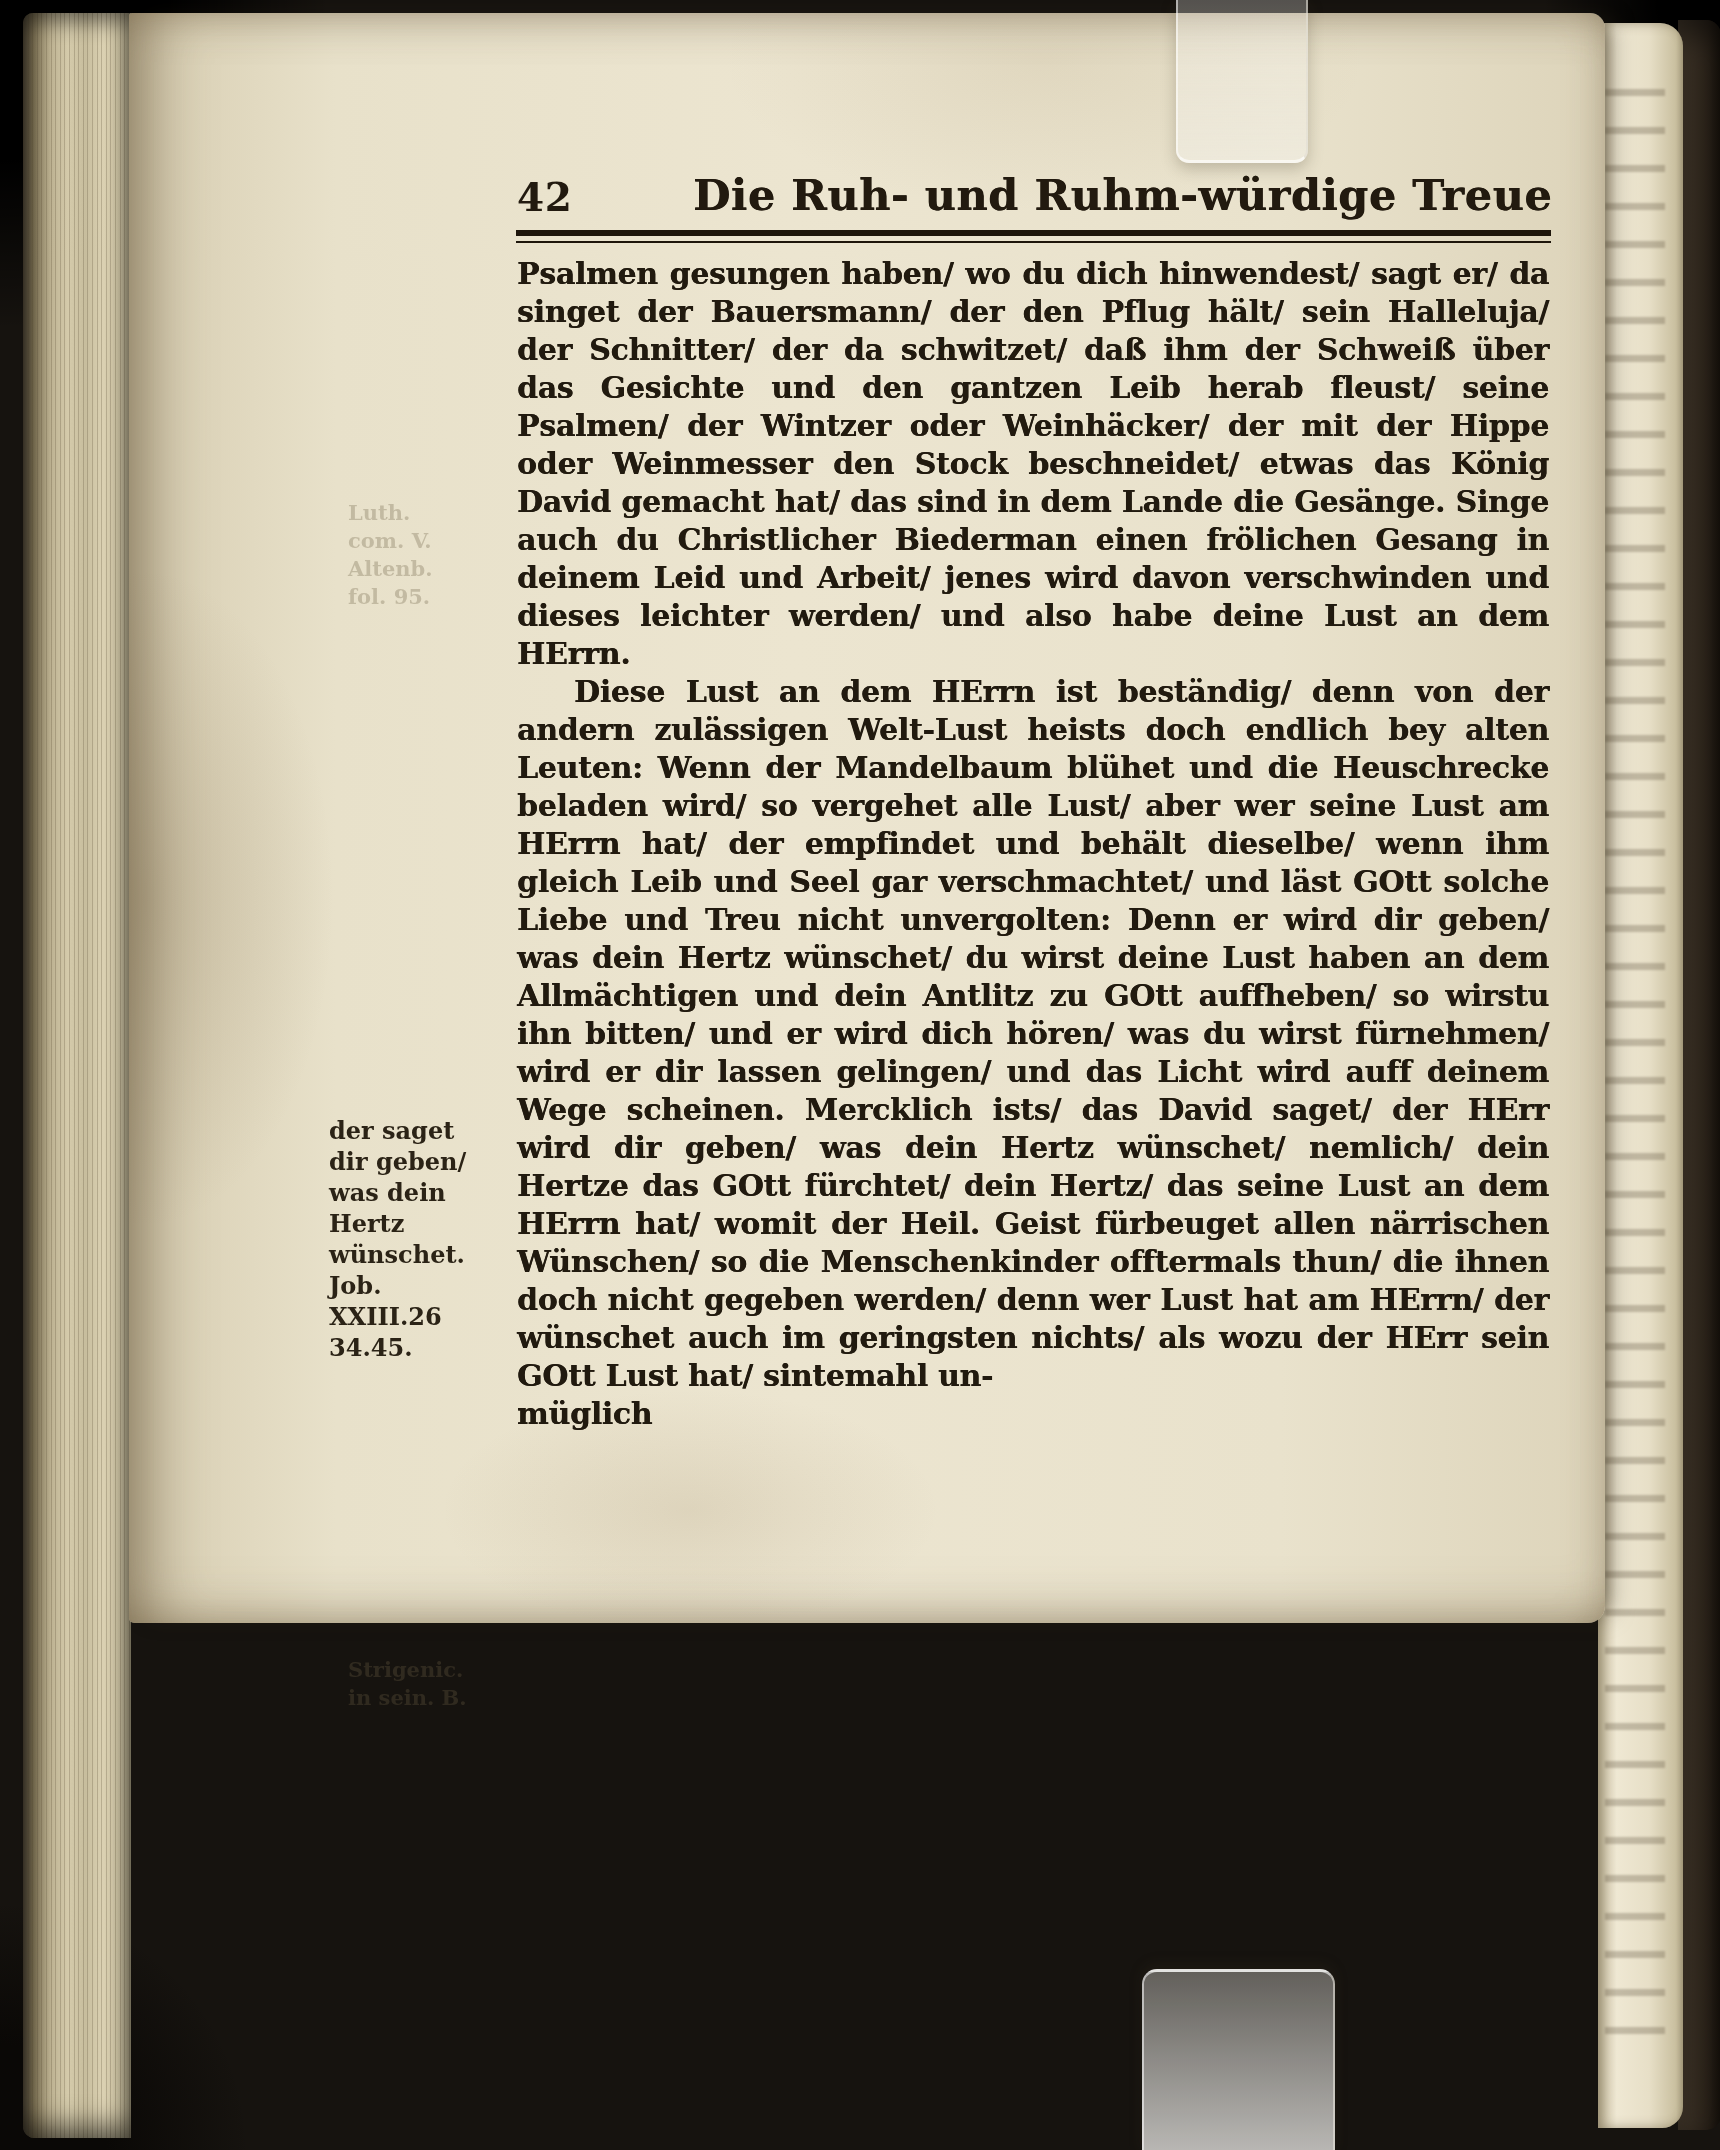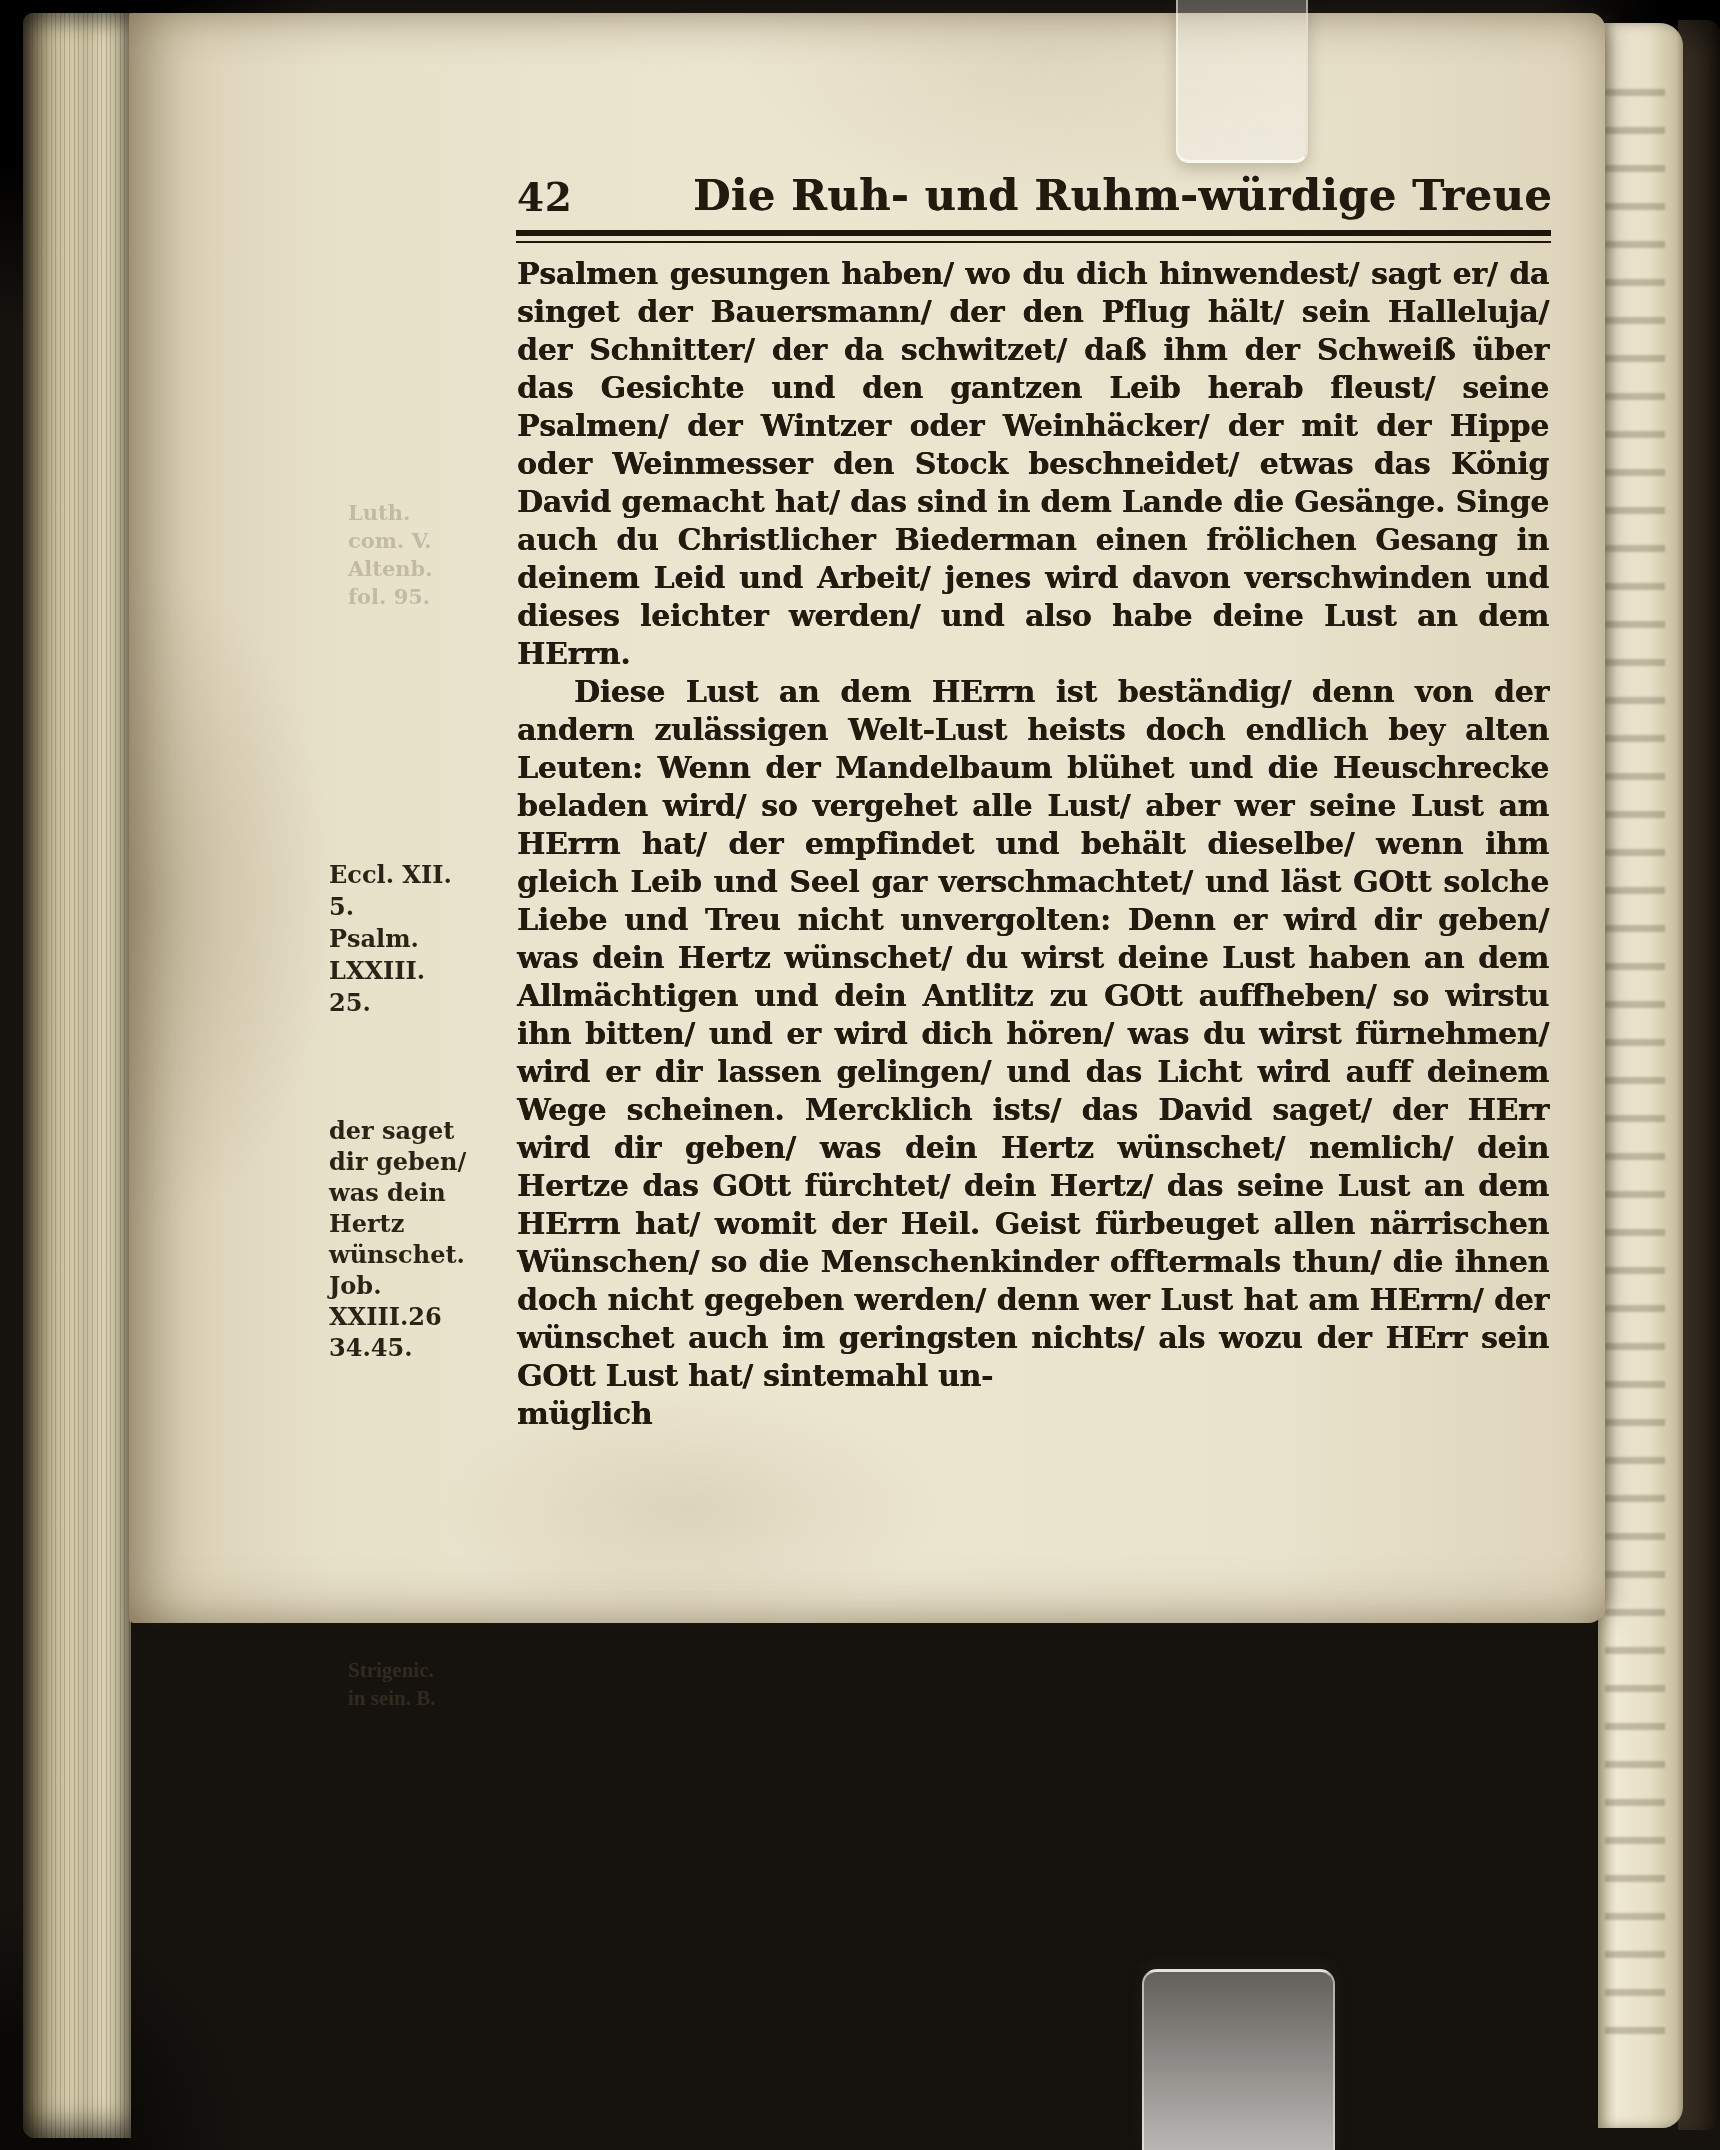--- a/index.html
+++ b/index.html
@@ -95,21 +95,21 @@
   .note-3 { top: 1102px; line-height: 31px; }
   .margin-note .mline { white-space: nowrap; }
 
   
   .bt {
     position: absolute; left: 219px; width: 152px;
     font-size: 21px; line-height: 28px; font-weight: bold;
     color: #6e6146; opacity: .3; filter: blur(0.6px);
   }
   .bt-1 { top: 486px; }
-  .bt-2 { top: 1643px; font-family: Liberation Serif, serif; }
+  .bt-2 { top: 1643px; }
 
   
   .body-text {
     position: absolute; left: 388px; top: 242px; width: 1032px;
     font-size: 30px; line-height: 38px; font-weight: bold;
     text-align: justify; color: #211a0f; letter-spacing: -0.3px;
     text-shadow: 0.3px 0 0 currentColor;
   }
   .body-text .para { margin: 0; }
   .body-text .para-2 { text-indent: 57px; }
@@ -156,27 +156,20 @@
     <div class="rule rule-thin"></div>
 
 
     <div class="bt bt-1">
       <div class="mline">Luth.</div>
       <div class="mline">com. V.</div>
       <div class="mline">Altenb.</div>
       <div class="mline">fol. 95.</div>
     </div>
 
-    <div class="margin-note note-2">
-      <div class="mline">Eccl. XII.</div>
-      <div class="mline">5.</div>
-      <div class="mline">Psalm.</div>
-      <div class="mline">LXXIII.</div>
-      <div class="mline">25.</div>
-    </div>
 
     <div class="margin-note note-3">
       <div class="mline">der saget</div>
       <div class="mline">dir geben/</div>
       <div class="mline">was dein</div>
       <div class="mline">Hertz</div>
       <div class="mline">wünschet.</div>
       <div class="mline">Job.</div>
       <div class="mline">XXIII.26</div>
       <div class="mline">34.45.</div>

